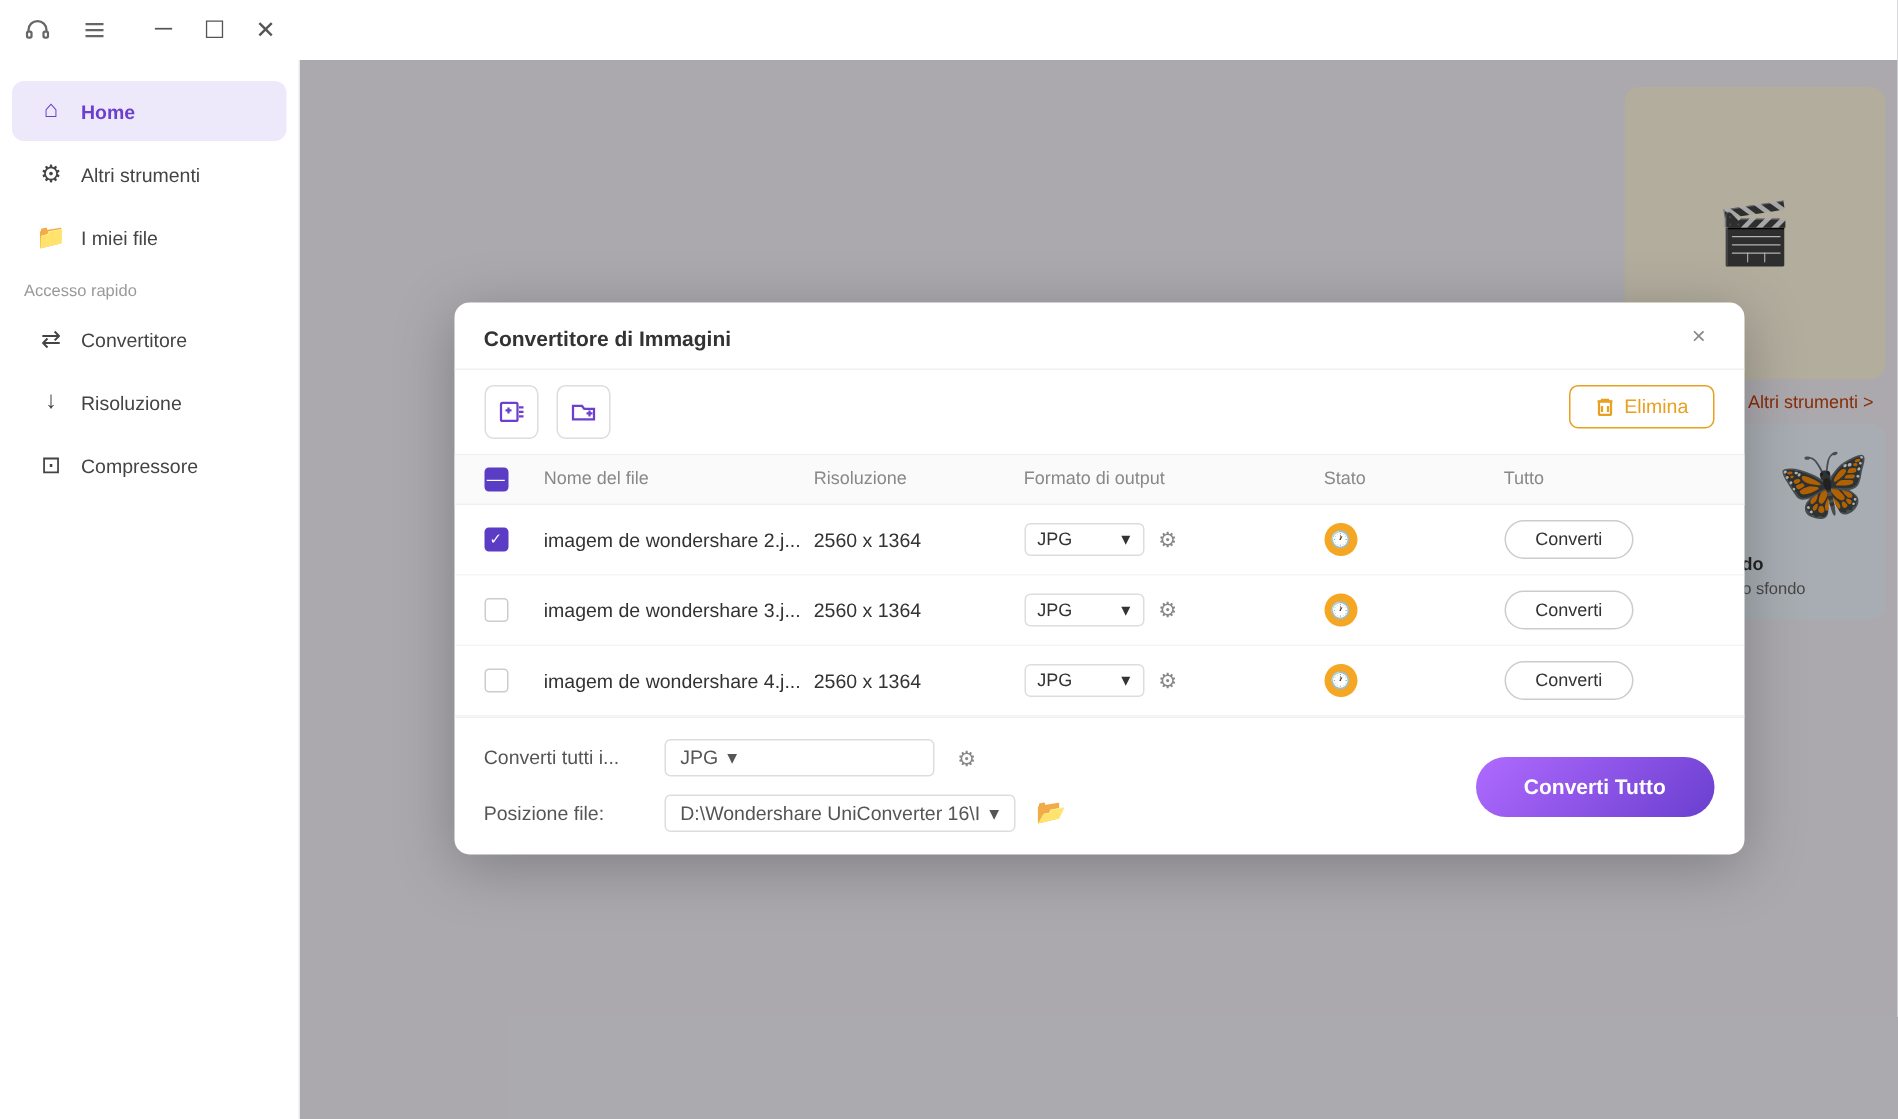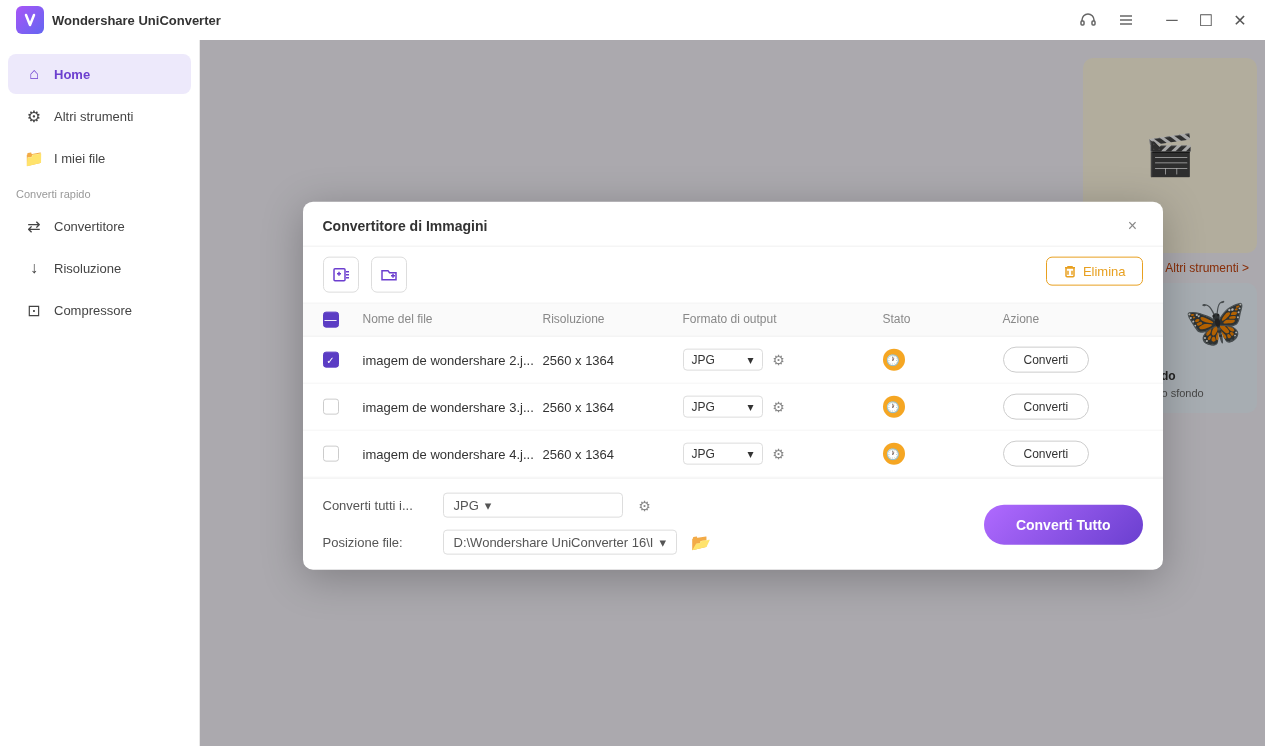--- a/index.html
+++ b/index.html
@@ -369,28 +369,20 @@
       padding: 12px 32px;
       font-size: 14px;
       font-weight: 600;
       cursor: pointer;
     }
   </style>
 </head>
 <body>
 
 <div class="titlebar">
-  <div class="titlebar-left">
-    <div class="app-logo">
-      <svg width="16" height="16" viewBox="0 0 16 16" fill="none">
-        <path d="M4 3 L8 13 L12 3" stroke="white" stroke-width="2.5" fill="none" stroke-linecap="round" stroke-linejoin="round"></path>
-      </svg>
-    </div>
-    <span class="app-title">Wondershare UniConverter</span>
-  </div>
   <div class="titlebar-controls">
     <div class="titlebar-icon">
       <svg width="16" height="16" viewBox="0 0 16 16" fill="none" stroke="#666" stroke-width="1.5">
         <path d="M2 9V8a6 6 0 0112 0v1"></path>
         <rect x="1" y="9" width="3" height="4" rx="1"></rect>
         <rect x="12" y="9" width="3" height="4" rx="1"></rect>
       </svg>
     </div>
     <div class="titlebar-icon">
       <svg width="16" height="16" viewBox="0 0 16 16" fill="none" stroke="#666" stroke-width="1.5">
@@ -413,21 +405,21 @@
     <span>Home</span>
   </div>
   <div class="sidebar-item">
     <span class="si-icon">⚙</span>
     <span>Altri strumenti</span>
   </div>
   <div class="sidebar-item">
     <span class="si-icon">📁</span>
     <span>I miei file</span>
   </div>
-  <div class="sidebar-section-label">Converti rapido</div>
+  <div class="sidebar-section-label">Accesso rapido</div>
   <div class="sidebar-item">
     <span class="si-icon">⇄</span>
     <span>Convertitore</span>
   </div>
   <div class="sidebar-item">
     <span class="si-icon">↓</span>
     <span>Risoluzione</span>
   </div>
   <div class="sidebar-item">
     <span class="si-icon">⊡</span>
@@ -495,21 +487,21 @@
     </div>
 
     <div class="table-header">
       <div>
         <div class="checkbox indeterminate">—</div>
       </div>
       <div>Nome del file</div>
       <div>Risoluzione</div>
       <div>Formato di output</div>
       <div>Stato</div>
-      <div>Azione</div>
+      <div>Tutto</div>
     </div>
 
     <div class="dialog-table">
 
       <div class="table-row">
         <div>
           <div class="checkbox checked">✓</div>
         </div>
         <div>imagem de wondershare 2.j...</div>
         <div>2560 x 1364</div>

